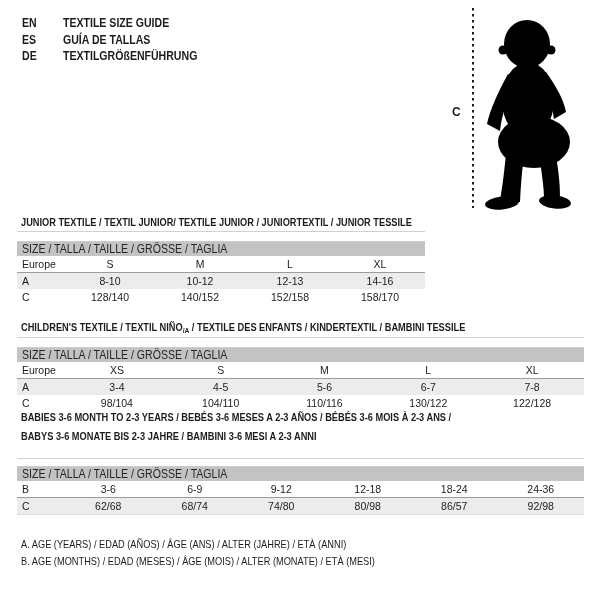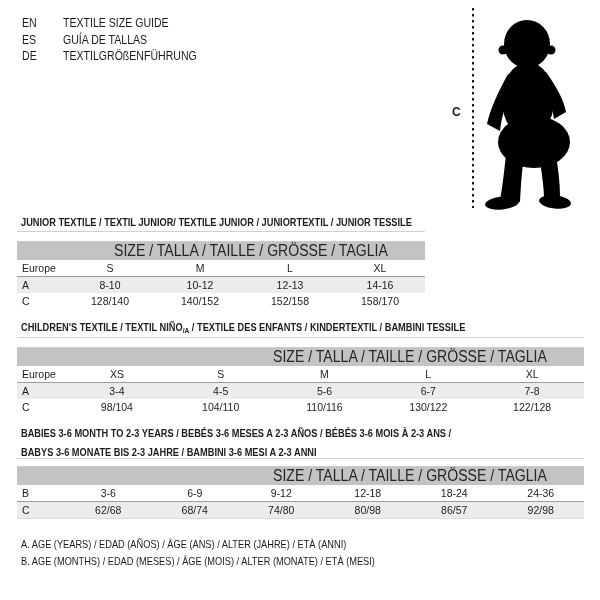--- a/index.html
+++ b/index.html
@@ -6,41 +6,41 @@
   body{
     width:600px;height:600px;position:relative;background:#ffffff;
     font-family:"Liberation Sans",sans-serif;color:#1c1c1c;overflow:hidden;
   }
   .abs{position:absolute}
   
   .cx{display:inline-block;transform:scaleX(.88);transform-origin:0 50%;white-space:nowrap}
 
   
   .lang-list{left:22px;top:15px}
-  .lang-row{display:flex;line-height:16.5px;font-size:12px;font-weight:normal}
+  .lang-row{display:flex;line-height:16.5px;font-size:12px;font-weight:bold}
   .lang-code{width:41px;flex:none}
 
   
   .fig-c{left:452px;top:105px;font-size:12px;font-weight:bold}
   .dash-line{left:471px;top:8px}
   .baby{left:482px;top:14px}
 
   
   .sec-title{left:21px;font-size:10.5px;font-weight:bold;line-height:13px}
   .sub{font-size:7.5px;vertical-align:-2px;letter-spacing:0}
 
   
   .rule{left:17px;height:1px;background:#d0d0d0}
 
   
   table.size-table{position:absolute;left:17px;border-collapse:collapse;table-layout:fixed}
   col.lbl{width:48px}
   tr.bar td{
-    background:#c3c3c3;height:14px;font-size:16px;color:#262626;
-    text-align:right;padding:0 0 0 5px;border-top:1px solid #cccccc;margin-left:13px;
+    background:#c3c3c3;height:14px;font-size:12px;color:#262626;
+    text-align:left;padding:0 0 0 5px;border-top:1px solid #cccccc;margin-left:13px;
   }
   td{height:16px;padding:0;font-size:10.5px;text-align:center;vertical-align:middle}
   td.lbl-cell{text-align:left;padding-left:5px}
   tr.r1 td{border-bottom:1px solid #9c9c9c}
   tr.r2 td{background:#ececec}
   tr.last-striped td{border-bottom:1px solid #dcdcdc}
 
   
   .notes{left:21px;top:536px}
   .note-line{line-height:17px;font-size:10.5px;font-weight:normal}
@@ -160,21 +160,21 @@
       <td class="lbl-cell">C</td>
       <td>98/104</td>
       <td>104/110</td>
       <td>110/116</td>
       <td>130/122</td>
       <td>122/128</td>
     </tr>
   </tbody>
 </table>
 
-<div class="abs sec-title" style="top:424px;line-height:19px">
+<div class="abs sec-title" style="top:408px;line-height:19px">
   <span class="cx">BABIES 3-6 MONTH TO 2-3 YEARS / BEBÉS 3-6 MESES A 2-3 AÑOS / BÉBÉS 3-6 MOIS À 2-3 ANS /</span><br>
   <span class="cx">BABYS 3-6 MONATE BIS 2-3 JAHRE / BAMBINI 3-6 MESI A 2-3 ANNI</span>
 </div>
 <div class="abs rule" style="top:458px;width:567px"></div>
 <table class="size-table" style="top:466px;width:567px">
   <colgroup>
       <col class="lbl">
       <col>
       <col>
       <col>

